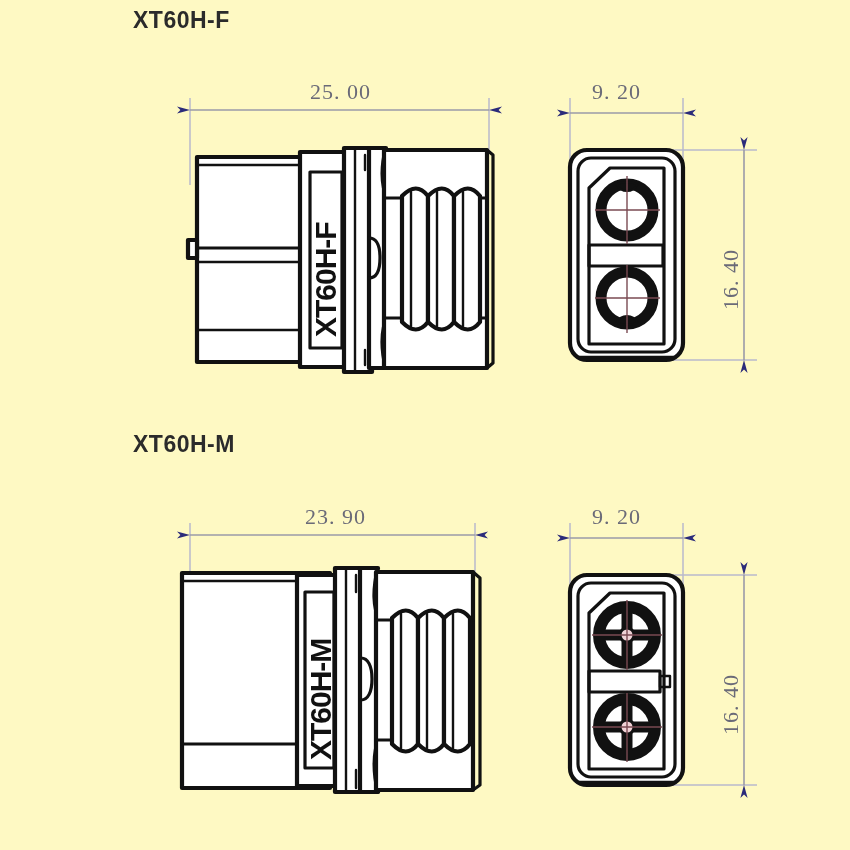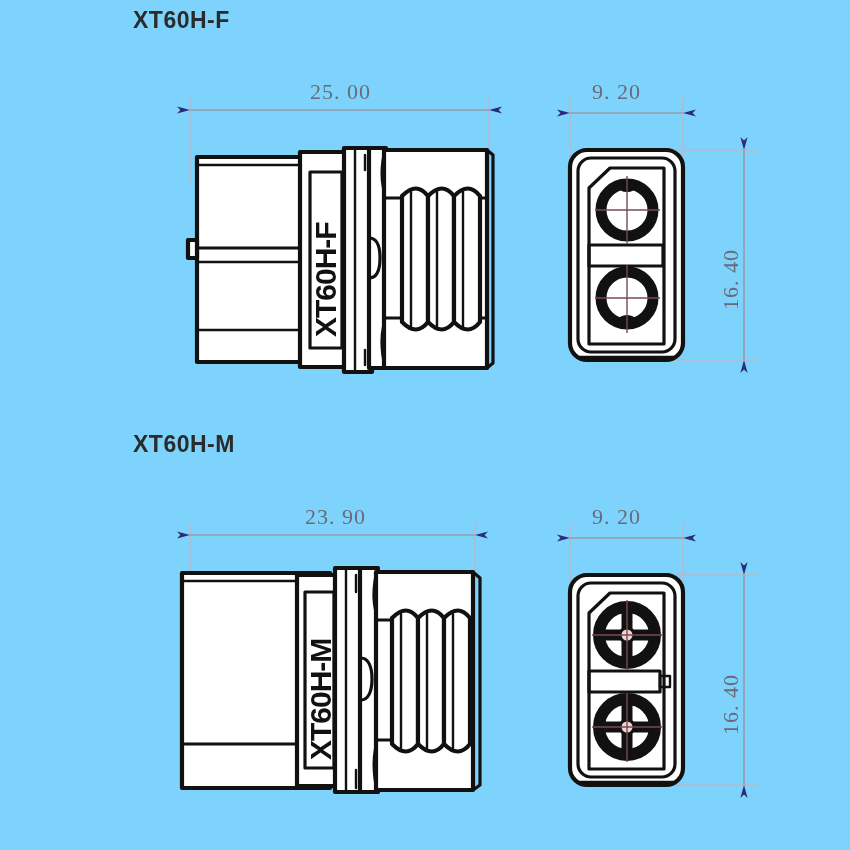--- a/index.html
+++ b/index.html
@@ -13,21 +13,21 @@
     height: 850px;
     position: relative;
     overflow: hidden;
     font-family: "Liberation Sans", sans-serif;
   }
   #sheet {
     position: absolute;
     left: 0; top: 0;
     width: 850px;
     height: 850px;
-    background: #7dd3fc;
+    background: #fef9c3;
   }
   svg#drawing {
     position: absolute;
     left: 0; top: 0;
     width: 850px;
     height: 850px;
     display: block;
   }
   .part-title {
     font-family: "Liberation Sans", sans-serif;

